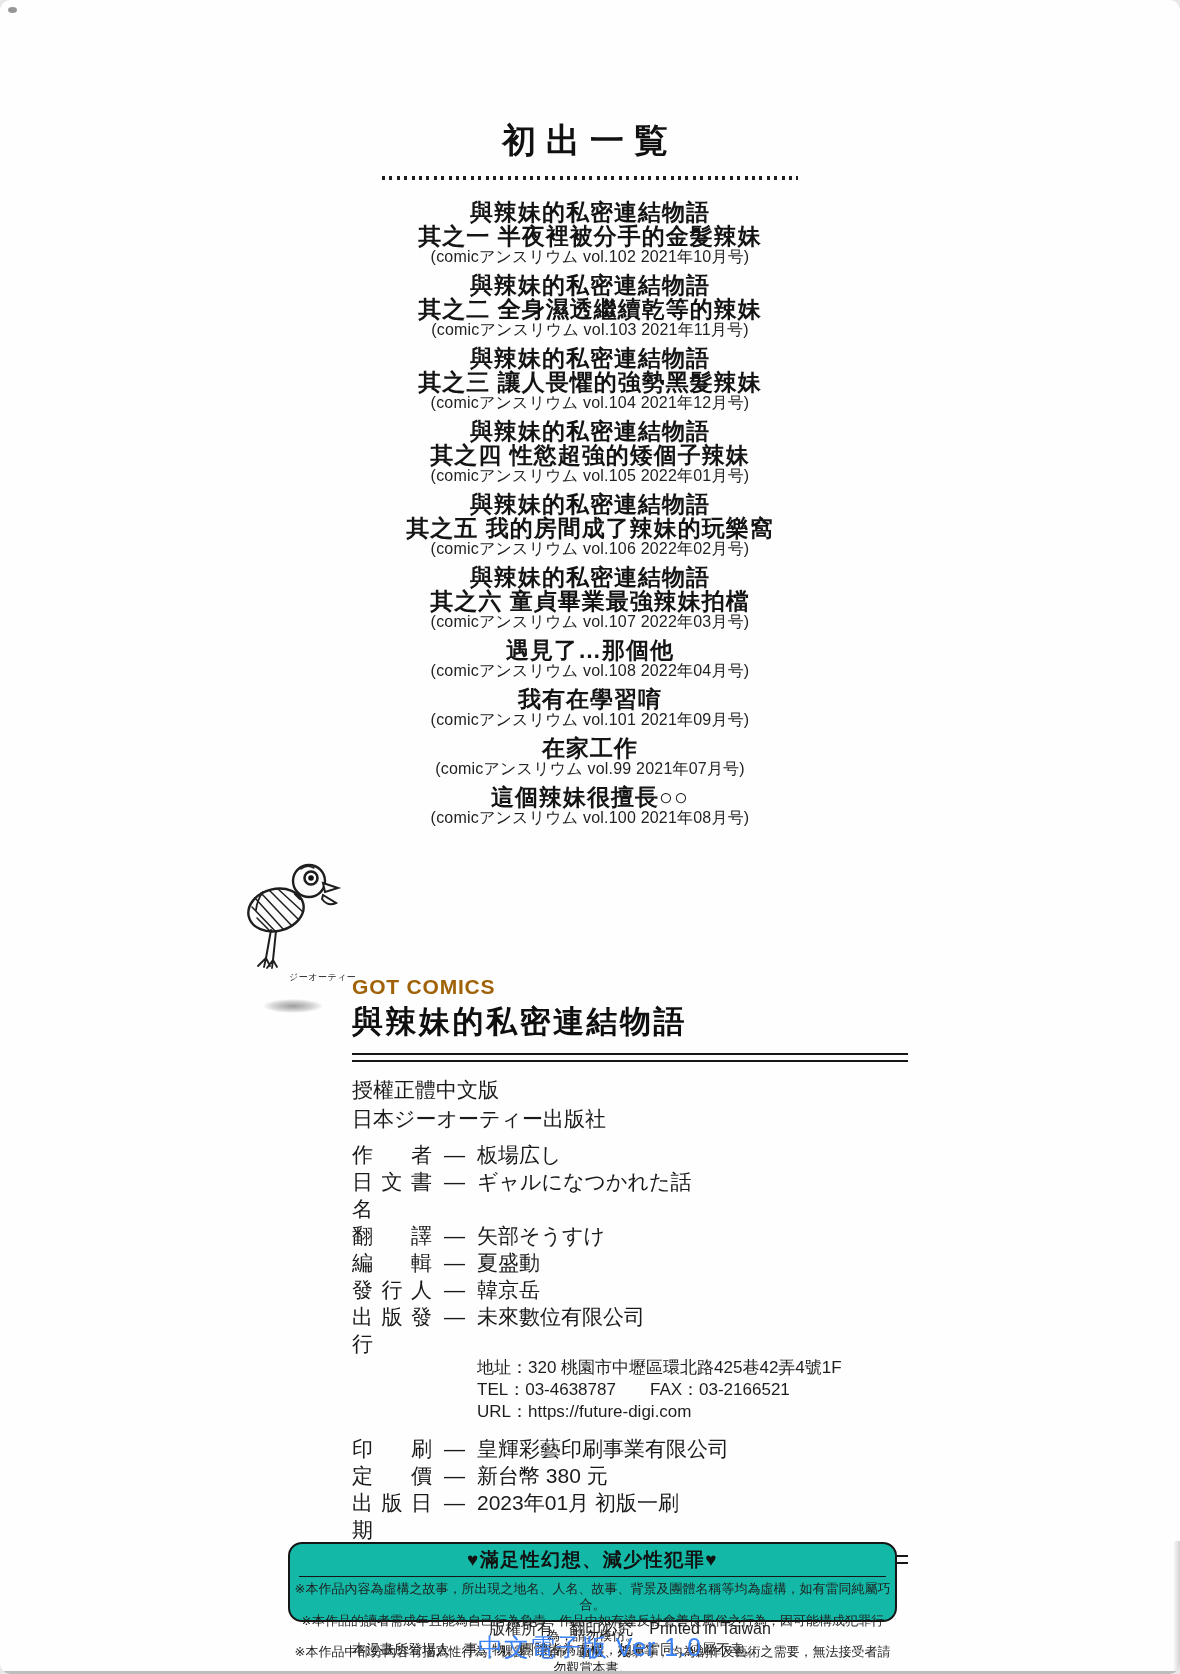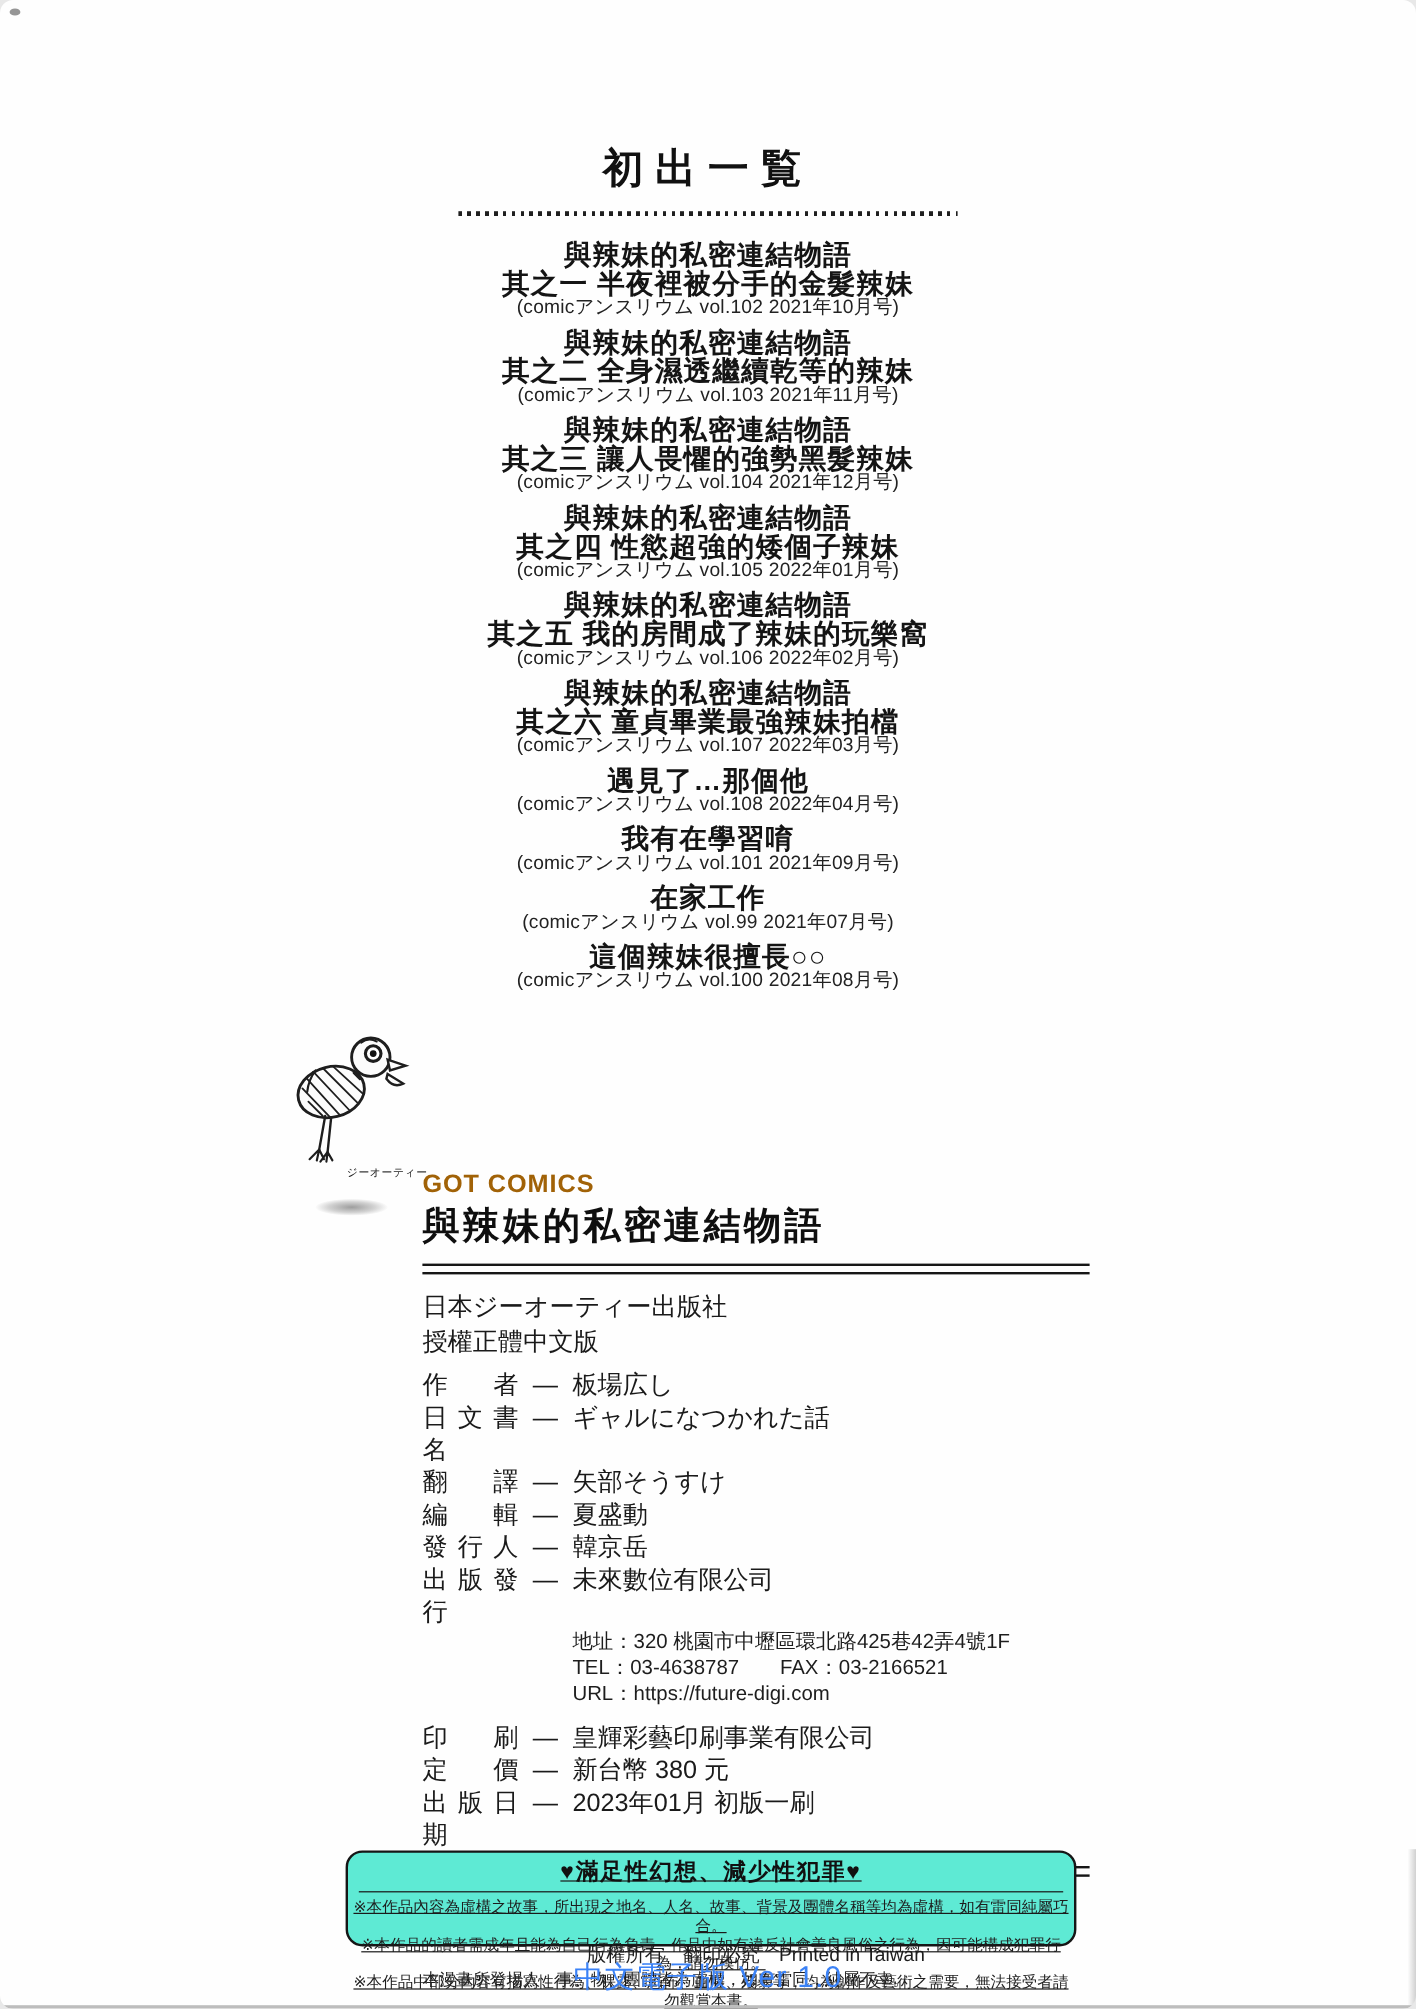--- a/index.html
+++ b/index.html
@@ -43,22 +43,21 @@
   #logo svg{display:block;}
   .logo-caption{position:absolute;left:46px;top:121px;font-size:9px;letter-spacing:0.5px;color:#222;white-space:nowrap;}
   .logo-shadow{
     position:absolute;left:20px;top:149px;width:60px;height:14px;border-radius:50%;
     background:radial-gradient(ellipse at center,rgba(40,40,40,0.45) 0%,rgba(80,80,80,0.25) 45%,rgba(120,120,120,0) 72%);
   }
   
   #notice-box{
     position:absolute;left:288px;top:1542px;width:609px;height:80px;
     border:2.5px solid #161616;border-radius:14px;box-sizing:border-box;
-    background:#5eead4;
-    text-decoration:underline;
+    background:#14b8a6;
   }
   .notice-heading{font-size:19px;font-weight:700;text-align:center;letter-spacing:1.5px;margin-top:3px;color:#111;}
   .notice-sep{border-top:1.6px solid #161616;margin:3px 9px 4px;}
   .notice-line{font-size:13px;line-height:15.8px;text-align:center;color:#1d1d1d;}
   
   #footer{position:absolute;top:1631px;left:0;width:100%;text-align:center;font-size:25px;color:#3b82f6;letter-spacing:1px;}
   
   .scan-bottom{position:absolute;left:0;bottom:0;width:100%;height:3px;background:#bdbdbd;}
   .scan-right{position:absolute;right:0;bottom:3px;width:7px;height:130px;
     background:linear-gradient(to left,rgba(90,90,90,0.28),rgba(90,90,90,0));}
@@ -176,22 +175,22 @@
     </svg>
     <div class="logo-caption">ジーオーティー</div>
     <div class="logo-shadow"></div>
   </div>
 
   <section id="colophon">
     <div class="imprint">GOT COMICS</div>
     <div class="book-title">與辣妹的私密連結物語</div>
     <div class="rule-double"></div>
     <div class="license-lines" id="license-lines">
+        <div>授權正體中文版</div>
         <div>日本ジーオーティー出版社</div>
-        <div>授權正體中文版</div>
       </div>
     <div class="credits" id="credits">
   <div class="credit-row">
     <span class="credit-label">作者</span>
     <span class="credit-dash">—</span>
     <span class="credit-value">板場広し</span>
   </div>
 
   <div class="credit-row">
     <span class="credit-label">日文書名</span>

